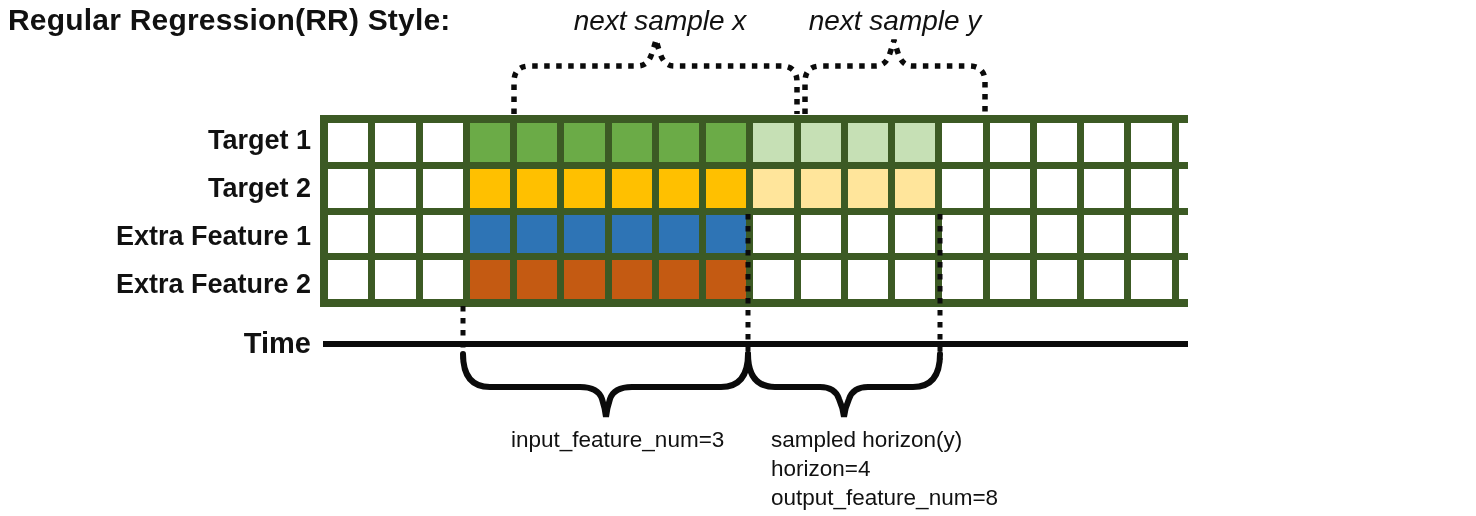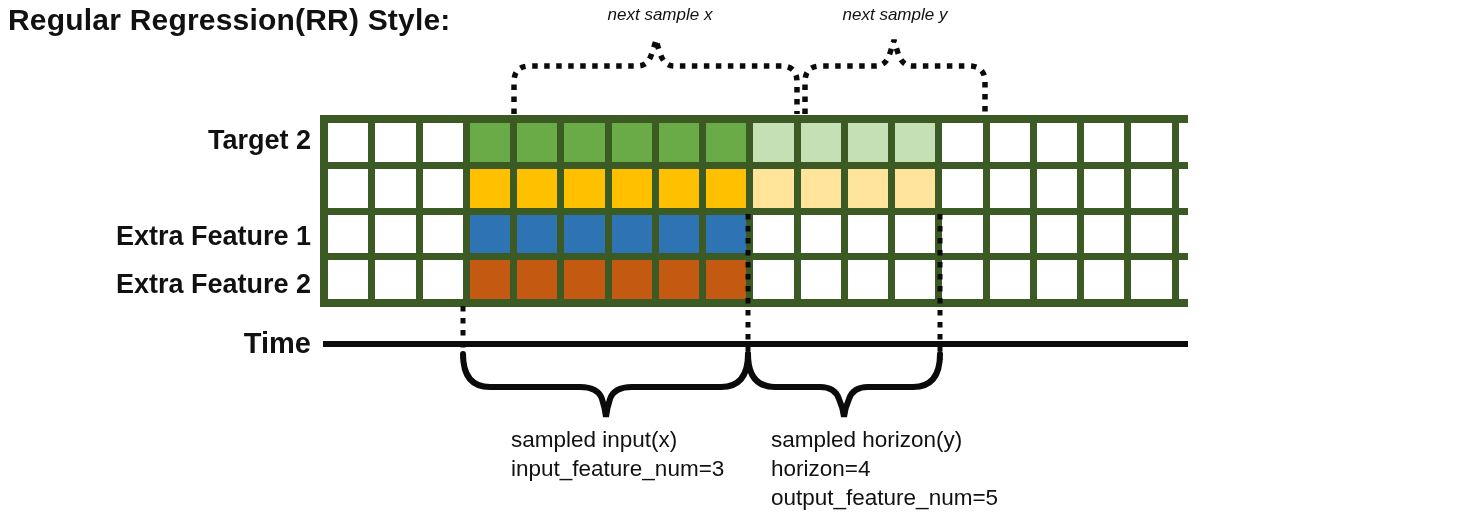--- a/index.html
+++ b/index.html
@@ -12,21 +12,21 @@
     overflow:hidden;
   }
   .abs{position:absolute;}
   #title{
     left:8px;top:3px;
     font-size:30px;font-weight:bold;
     letter-spacing:0.2px;
   }
   .next-label{
     top:5px;width:240px;
-    font-size:17px;font-style:italic;font-weight:500;
+    font-size:28px;font-style:italic;font-weight:500;
     text-align:center;
   }
   #next-x-label{left:540px;}
   #next-y-label{left:775px;}
   #sample-grid{
     left:320px;top:115px;
     width:1143px;height:192px;
     box-sizing:border-box;
     display:grid;
     grid-template-columns:repeat(24,1fr);
@@ -63,21 +63,22 @@
 </head>
 <body>
 
 <div id="canvas">
 
   <div id="title" class="abs">Regular Regression(RR) Style:</div>
 
   <div id="next-x-label" class="abs next-label">next sample x</div>
   <div id="next-y-label" class="abs next-label">next sample y</div>
 
-  <div id="row-label-0" class="abs row-label">Target 2</div>
+  <div id="row-label-0" class="abs row-label">Target 1</div>
+  <div id="row-label-1" class="abs row-label">Target 2</div>
   <div id="row-label-2" class="abs row-label">Extra Feature 1</div>
   <div id="row-label-3" class="abs row-label">Extra Feature 2</div>
 
   <div id="sample-grid" class="abs" style="background: rgb(60, 90, 36);">
       <div class="cell" style="background: rgb(255, 255, 255);"></div>
       <div class="cell" style="background: rgb(255, 255, 255);"></div>
       <div class="cell" style="background: rgb(255, 255, 255);"></div>
       <div class="cell" style="background: rgb(107, 171, 71);"></div>
       <div class="cell" style="background: rgb(107, 171, 71);"></div>
       <div class="cell" style="background: rgb(107, 171, 71);"></div>
@@ -193,22 +194,21 @@
       <path d="M 805,114 L 805,82 Q 805,66 821,66 L 876,66 Q 886,66 890,53 Q 893,44 894,40 Q 895,44 898,53 Q 902,66 912,66 L 969,66 Q 985,66 985,82 L 985,114"></path>
     </g>
 
     <g stroke="#0b0b0b" fill="none" stroke-width="6" stroke-linecap="round">
       <path d="M 463,354 Q 463,387 490,387 L 580,387 Q 598,387 602,399 Q 605,408 606,417 Q 607,408 610,399 Q 614,387 632,387 L 721,387 Q 748,387 748,354"></path>
       <path d="M 748,354 Q 748,387 775,387 L 820,387 Q 835,387 839,399 Q 843,408 844,417 Q 845,408 849,399 Q 853,387 868,387 L 913,387 Q 940,387 940,354"></path>
     </g>
   </svg>
 
   <div id="input-annot" class="abs annot-block">
-    <div>sampled input(x)</div>
     <div>input_feature_num=3</div>
   </div>
   <div id="output-annot" class="abs annot-block">
     <div>sampled horizon(y)</div>
     <div>horizon=4</div>
-    <div>output_feature_num=5</div>
+    <div>output_feature_num=8</div>
   </div>
 
 </div>
 
 </body></html>

